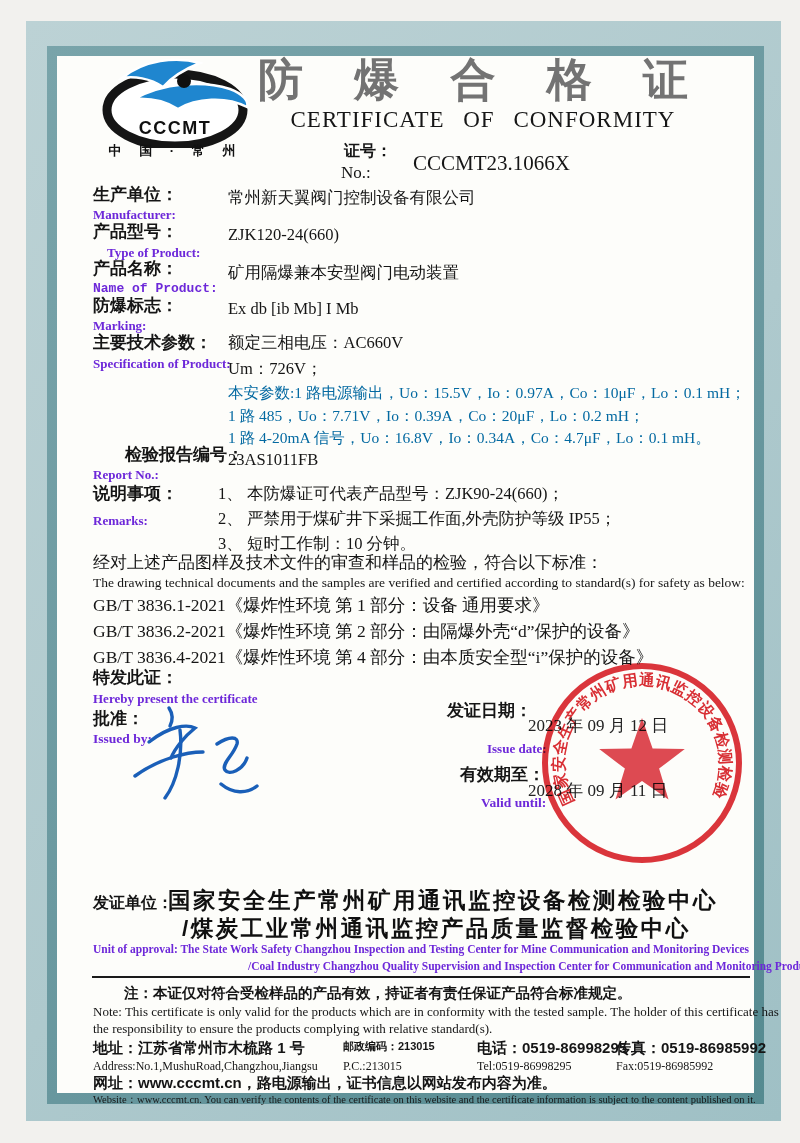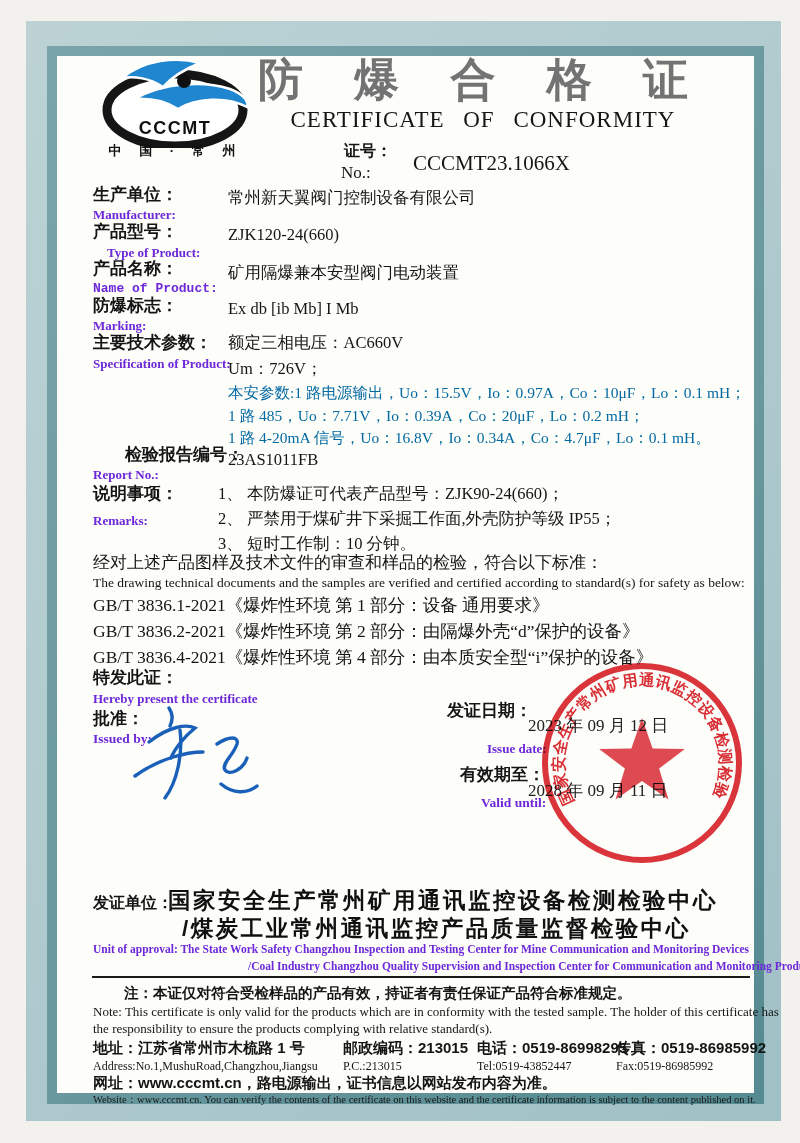--- a/index.html
+++ b/index.html
@@ -134,23 +134,23 @@
 <div class="abs en-label" style="left:93px;top:943px;font-size:11.5px;">Unit of approval: The State Work Safety Changzhou Inspection and Testing Center for Mine Communication and Monitoring Devices</div>
 <div class="abs en-label" style="left:248px;top:960px;font-size:11.5px;">/Coal Industry Changzhou Quality Supervision and Inspection Center for Communication and Monitoring Products</div>
 
 <div class="rule" style="left:92px;top:976px;width:658px;"></div>
 
 <div class="abs zh-label" style="left:93px;top:984px;font-size:14.5px;margin-left:31px;">注：本证仅对符合受检样品的产品有效，持证者有责任保证产品符合标准规定。</div>
 <div class="abs val" style="left:93px;top:1004px;font-size:13px;">Note: This certificate is only valid for the products which are in conformity with the tested sample. The holder of this certificate has</div>
 <div class="abs val" style="left:93px;top:1021px;font-size:13px;">the responsibility to ensure the products complying with relative standard(s).</div>
 
 <div class="abs zh-label" style="left:93px;top:1039px;font-size:15px;font-weight:600;">地址：江苏省常州市木梳路 1 号</div>
-<div class="abs zh-label" style="left:343px;top:1039px;font-size:15px;font-weight:600;">邮政编码：213015</div>
+<div class="abs zh-label" style="left:343px;top:1039px;font-size:11px;font-weight:600;">邮政编码：213015</div>
 <div class="abs zh-label" style="left:477px;top:1039px;font-size:15px;font-weight:600;">电话：0519-86998295</div>
 <div class="abs zh-label" style="left:616px;top:1039px;font-size:15px;font-weight:600;">传真：0519-86985992</div>
 
 <div class="abs val" style="left:93px;top:1059px;font-size:12px;">Address:No.1,MushuRoad,Changzhou,Jiangsu</div>
 <div class="abs val" style="left:343px;top:1059px;font-size:12px;">P.C.:213015</div>
-<div class="abs val" style="left:477px;top:1059px;font-size:12px;">Tel:0519-43852447</div>
+<div class="abs val" style="left:477px;top:1059px;font-size:12px;">Tel:0519-86998295</div>
 <div class="abs val" style="left:616px;top:1059px;font-size:12px;">Fax:0519-86985992</div>
 
 <div class="abs zh-label" style="left:93px;top:1074px;font-size:15px;font-weight:600;">网址：www.cccmt.cn，路电源输出，证书信息以网站发布内容为准。</div>
 <div class="abs val" style="left:93px;top:1093px;font-size:10.5px;">Website：www.cccmt.cn. You can verify the contents of the certificate on this website and the certificate information is subject to the content published on it.</div>
 
 </body></html>

